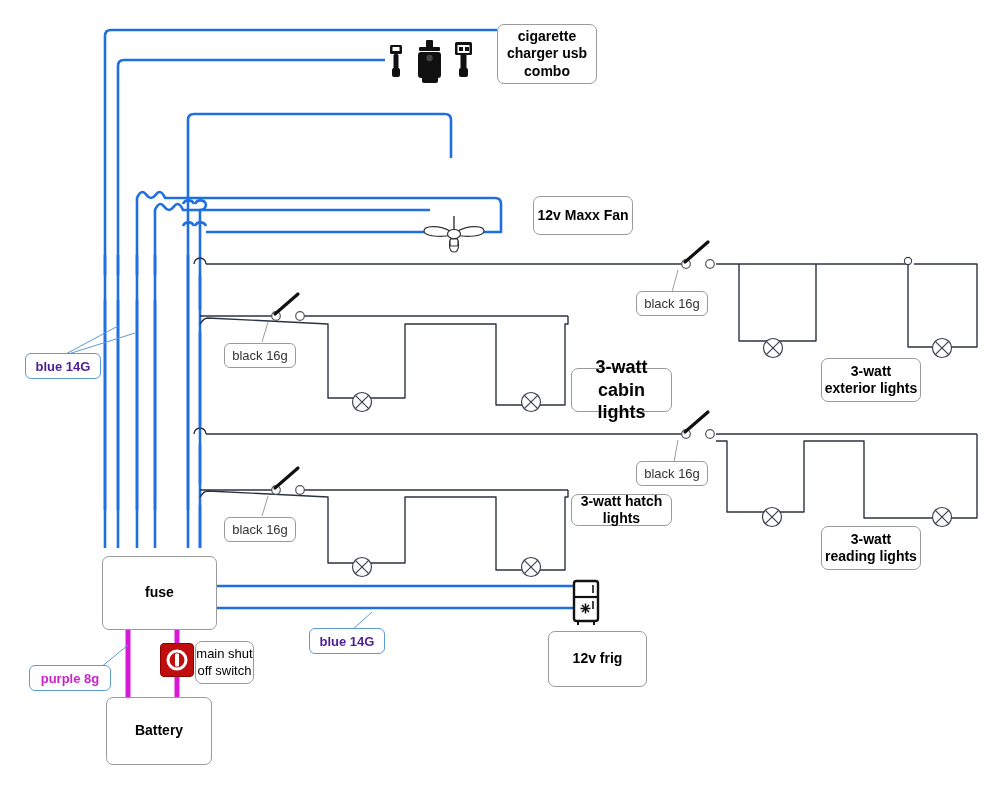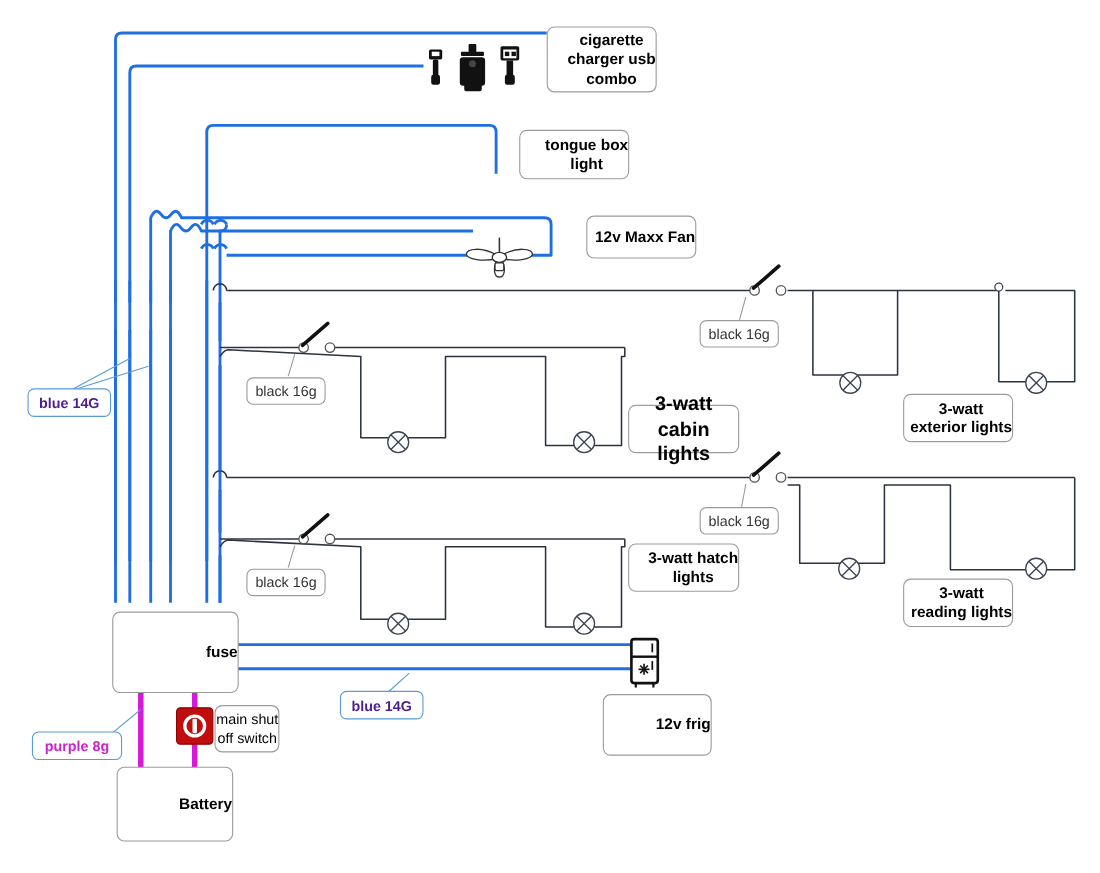--- a/index.html
+++ b/index.html
@@ -2,21 +2,21 @@
 <html><head>
 <meta charset="utf-8">
 <title>12v Wiring Diagram</title>
 <style>
   html,body{margin:0;padding:0;background:#ffffff;}
   body{font-family:"Liberation Sans",sans-serif;}
   #canvas{position:relative;width:1000px;height:794px;background:#fff;overflow:hidden;}
   svg#wires{position:absolute;left:0;top:0;width:1000px;height:794px;}
 
   .box{position:absolute;box-sizing:border-box;background:#fff;border:1px solid #9b9b9b;
-       border-radius:7px;display:flex;align-items:center;justify-content:flex-end;text-align:center;
+       border-radius:7px;display:flex;align-items:center;justify-content:center;text-align:center;
        color:#000;line-height:1.25;}
   .box.bold{font-weight:bold;}
   .box.plain{font-weight:normal;}
   .callout{position:absolute;box-sizing:border-box;background:#fff;border:1px solid #9b9b9b;
        border-radius:6px;display:flex;align-items:center;justify-content:center;text-align:right;
        font-size:13px;color:#333;}
   .callout.blue{border-color:#5b9bd5;color:#4c1d95;font-weight:bold;}
   .callout.purple{border-color:#5b9bd5;color:#cc22cc;font-weight:bold;}
 
   
@@ -205,46 +205,40 @@
   </svg>
 
   <div class="box bold" style="left:497px;top:24px;width:100px;height:60px;font-size:14px;">
     <span>
       <span>cigarette</span><br>
       <span>charger usb</span><br>
       <span>combo</span>
     </span>
   </div>
 
-  <div class="box bold" style="left:472px;top:118px;width:100px;height:45px;font-size:14px;">
-    <span>
-      <span>tongue box</span><br>
-      <span>light</span>
-    </span>
-  </div>
 
   <div class="box bold" style="left:533px;top:196px;width:100px;height:39px;font-size:14px;">
     <span>12v Maxx Fan</span>
   </div>
 
   <div class="box bold" style="left:821px;top:358px;width:100px;height:44px;font-size:14px;">
     <span>
       <span>3-watt</span><br>
       <span>exterior lights</span>
     </span>
   </div>
 
   <div class="box bold" style="left:571px;top:368px;width:101px;height:44px;font-size:18px;">
     <span>
       <span>3-watt cabin</span><br>
       <span>lights</span>
     </span>
   </div>
 
-  <div class="box bold" style="left:571px;top:494px;width:101px;height:44px;font-size:14px;">
+  <div class="box bold" style="left:571px;top:494px;width:101px;height:32px;font-size:14px;">
     <span>
       <span>3-watt hatch</span><br>
       <span>lights</span>
     </span>
   </div>
 
   <div class="box bold" style="left:821px;top:526px;width:100px;height:44px;font-size:14px;">
     <span>
       <span>3-watt</span><br>
       <span>reading lights</span>

